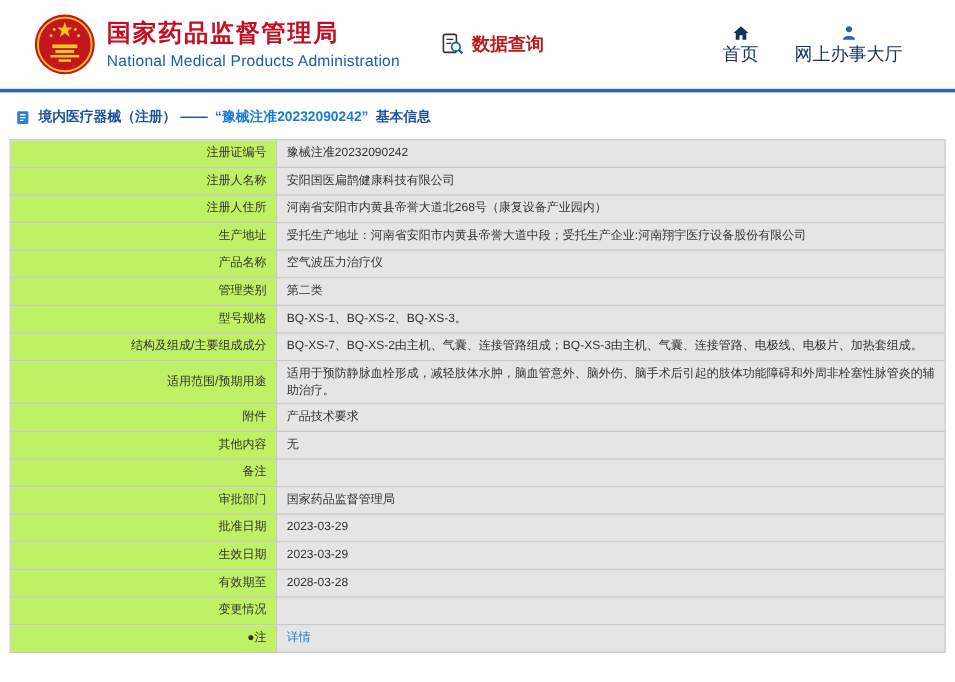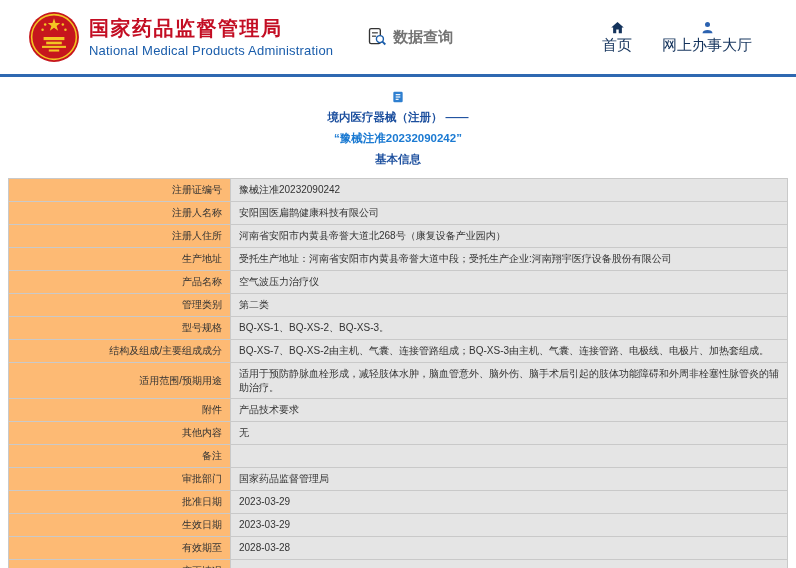--- a/index.html
+++ b/index.html
@@ -8,35 +8,35 @@
     width:796px; min-height:568px;
     font-family:"Liberation Sans","DejaVu Sans",sans-serif;
     color:#333;
   }
   
   .header { display:flex; align-items:center; height:74px; padding:0 28px; background:#fff; }
   .logo-block { display:flex; align-items:center; gap:9px; }
   .emblem svg { width:52px; height:52px; display:block; }
   .org-cn { color:#c30d23; font-size:20px; font-weight:bold; letter-spacing:1.5px; line-height:1.15; }
   .org-en { color:#1a5dab; font-size:13px; margin-top:3px; letter-spacing:0.2px; }
-  .section-title { display:flex; align-items:center; gap:6px; margin-left:34px; font-size:15px; font-weight:bold; color:#737373; }
+  .section-title { display:flex; align-items:center; gap:6px; margin-left:34px; font-size:15px; font-weight:bold; color:#b91c1c; }
   .section-title svg { width:20px; height:20px; }
   .header-right { margin-left:auto; display:flex; gap:30px; padding-right:16px; }
   .nav-item { display:flex; flex-direction:column; align-items:center; gap:1px; font-size:15px; color:#14335c; cursor:pointer; }
   .nav-item svg { width:15px; height:15px; }
   
   .blue-line { height:3px; background:#2e68b1; }
   
-  .breadcrumb { display:flex; align-items:center; gap:6px; padding:13px 12px 9px 12px; font-size:11.5px; font-weight:bold; color:#1c4f9e;flex-direction:column; }
+  .breadcrumb { display:flex; align-items:center; gap:6px; padding:13px 12px 9px 12px; font-size:11.5px; font-weight:bold; color:#1c4f9e; }
   .breadcrumb svg { width:14px; height:14px; flex:0 0 auto; }
   .breadcrumb .hl { color:#1b7ad2; }
   
   table.info { width:780px; margin:2px 8px 8px 8px; border-collapse:collapse; table-layout:fixed; font-size:10px; }
   table.info td { border:1px solid #c9c9c9; padding:4px 8px; height:23px; line-height:1.35; vertical-align:middle; word-break:break-all; }
-  td.label-cell { width:222px; text-align:right; padding-right:14px; color:#333; background:#fdba74; }
+  td.label-cell { width:222px; text-align:right; padding-right:14px; color:#333; background:#bef264; }
   td.value-cell { color:#333; background:#e5e5e5; }
   td.value-cell a { color:#1b7ad2; text-decoration:none; cursor:pointer; }
 </style>
 </head>
 <body>
 
 <div class="header">
   <div class="logo-block">
     <span class="emblem">
       <svg viewBox="0 0 100 100" aria-hidden="true">

